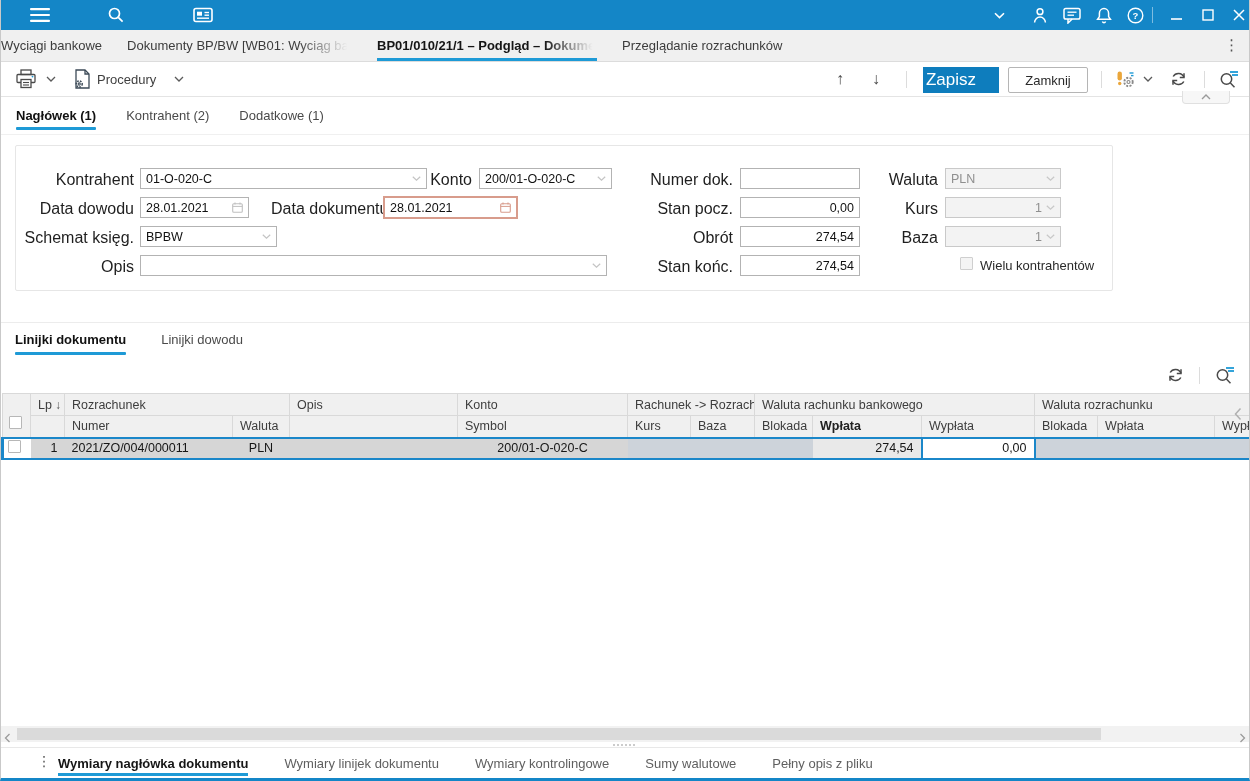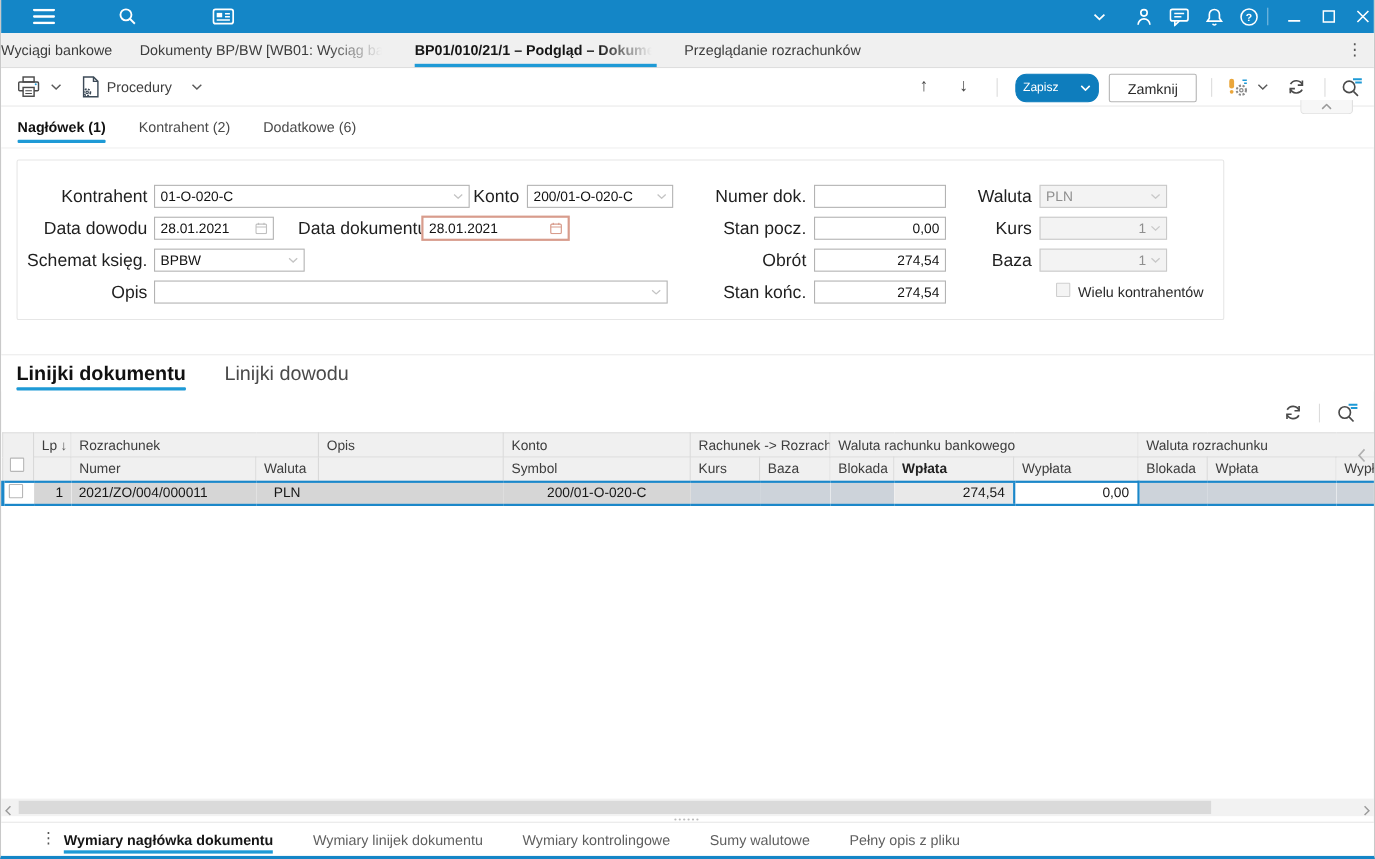--- a/index.html
+++ b/index.html
@@ -21,21 +21,21 @@
   .wintab.trunc span{display:inline-block;overflow:hidden;-webkit-mask-image:linear-gradient(90deg,#000 76%,transparent 98%);mask-image:linear-gradient(90deg,#000 76%,transparent 98%);}
   .wintab.t2 span{width:225px;}
   .wintab.active{font-weight:bold;color:#161616;}
   .wintab.active::after{content:"";position:absolute;left:0;right:0;bottom:0;height:3px;background:#1e9ad6;}
   .wintab.t3 span{width:220px;}
   .wintabs-menu{position:absolute;right:10px;top:36px;font-size:15px;color:#555;cursor:pointer;}
   
   .toolbar{position:absolute;left:0;top:62px;width:100%;height:35px;background:#fff;border-bottom:1px solid #e4e4e4;}
   .tool{position:absolute;top:0;height:34px;display:flex;align-items:center;justify-content:center;cursor:pointer;color:#3f3f3f;}
   .tool-sep{position:absolute;top:9px;width:1px;height:17px;background:#dcdcdc;}
-  .btn-save{position:absolute;left:922px;top:5px;width:76px;height:26px;background:#0e7dbd;border:1px solid #0e7dbd;border-radius:10px;color:#fff;font-size:11px;display:flex;align-items:center;justify-content:center;gap:20px;cursor:pointer;font-family:inherit;}
+  .btn-save{position:absolute;left:922px;top:5px;width:76px;height:26px;background:#0e7dbd;border:1px solid #0e7dbd;border-radius:0;color:#fff;font-size:17px;display:flex;align-items:center;justify-content:center;gap:20px;cursor:pointer;font-family:inherit;}
   .btn-close{position:absolute;left:1007px;top:5px;width:80px;height:26px;background:#fff;border:1px solid #b5b5b5;border-radius:2px;color:#2a2a2a;font-size:13px;display:flex;align-items:center;justify-content:center;cursor:pointer;font-family:inherit;}
   .arrow-glyph{font-size:16px;color:#4a4a4a;}
   .collapse-tab{position:absolute;left:1181px;top:91px;width:48px;height:13px;background:#f7f7f7;border:1px solid #e0e0e0;border-top:none;border-radius:0 0 4px 4px;display:flex;align-items:center;justify-content:center;cursor:pointer;z-index:5;}
   
   .subtabs{position:absolute;left:0;top:97px;width:100%;height:38px;background:#fff;display:flex;align-items:stretch;padding-left:15px;border-bottom:1px solid #f0f0f0;}
   .subtab{position:relative;display:flex;align-items:center;margin-right:30px;font-size:13px;color:#4a4a4a;cursor:pointer;}
   .subtab.active{font-weight:bold;color:#111;}
   .subtab.active::after{content:"";position:absolute;left:0;right:0;bottom:4px;height:3px;background:#1e9ad6;border-radius:1px;}
   
   .panel{position:absolute;left:14px;top:145px;width:1098px;height:146px;border:1px solid #e6e6e6;border-radius:2px;background:#fff;}
@@ -45,21 +45,21 @@
   .field .val.num{text-align:right;}
   .field.combo{cursor:pointer;}
   .field.dis{background:#f3f3f3;border-color:#c9c9c9;color:#8f8f8f;}
   .field.focus{border:2px solid #d89c8c;height:23px;margin-top:-1px;}
   .chev{flex:0 0 auto;margin-left:4px;display:flex;}
   .checkbox{display:inline-block;width:13px;height:13px;border:1px solid #b7b7b7;background:#fff;border-radius:1px;cursor:pointer;}
   .checkbox.dis{background:#f4f4f4;border-color:#cfcfcf;}
   .cb-label{position:absolute;font-size:13px;color:#2a2a2a;}
   
   .linestrip{position:absolute;left:0;top:322px;width:100%;height:34px;border-top:1px solid #ececec;display:flex;align-items:center;padding-left:14px;background:#fff;}
-  .linetab{position:relative;height:100%;display:flex;align-items:center;margin-right:35px;font-size:18px;color:#4a4a4a;cursor:pointer;}
+  .linetab{position:relative;height:100%;display:flex;align-items:center;margin-right:35px;font-size:13px;color:#4a4a4a;cursor:pointer;}
   .linetab.active{font-weight:bold;color:#111;}
   .linetab.active::after{content:"";position:absolute;left:0;right:0;bottom:1px;height:3px;background:#1e9ad6;border-radius:1px;}
   .gridtools{position:absolute;right:0;top:358px;height:34px;display:flex;align-items:center;gap:14px;padding-right:14px;}
   .gridtools .gt{cursor:pointer;display:flex;align-items:center;}
   .gt-sep{width:1px;height:17px;background:#dcdcdc;}
   
   table.grid{position:absolute;left:0;top:393px;width:1250px;border-collapse:collapse;table-layout:fixed;font-size:12.5px;}
   table.grid th{font-weight:normal;text-align:left;color:#3d3d3d;background:#f0f0f0;border:1px solid #d9d9d9;height:22px;padding:0 7px;white-space:nowrap;overflow:hidden;}
   table.grid th.bold{font-weight:bold;color:#222;}
   table.grid th.lp{text-align:right;}
@@ -273,21 +273,21 @@
   </div>
 
   <div class="subtabs">
     <div class="subtab active">
         <span>Nagłówek (1)</span>
       </div>
     <div class="subtab">
         <span>Kontrahent (2)</span>
       </div>
     <div class="subtab">
-        <span>Dodatkowe (6)</span>
+        <span>Dodatkowe (1)</span>
       </div>
   </div>
 
   <div class="panel">
 
     <div class="flabel" style="left:0;top:25px;width:118px">Kontrahent</div>
     <div class="field combo" style="left:124px;top:22px;width:287px">
       <span class="val">01-O-020-C</span>
       <span class="chev">
           <svg width="9" height="5" viewBox="0 0 9 5">

